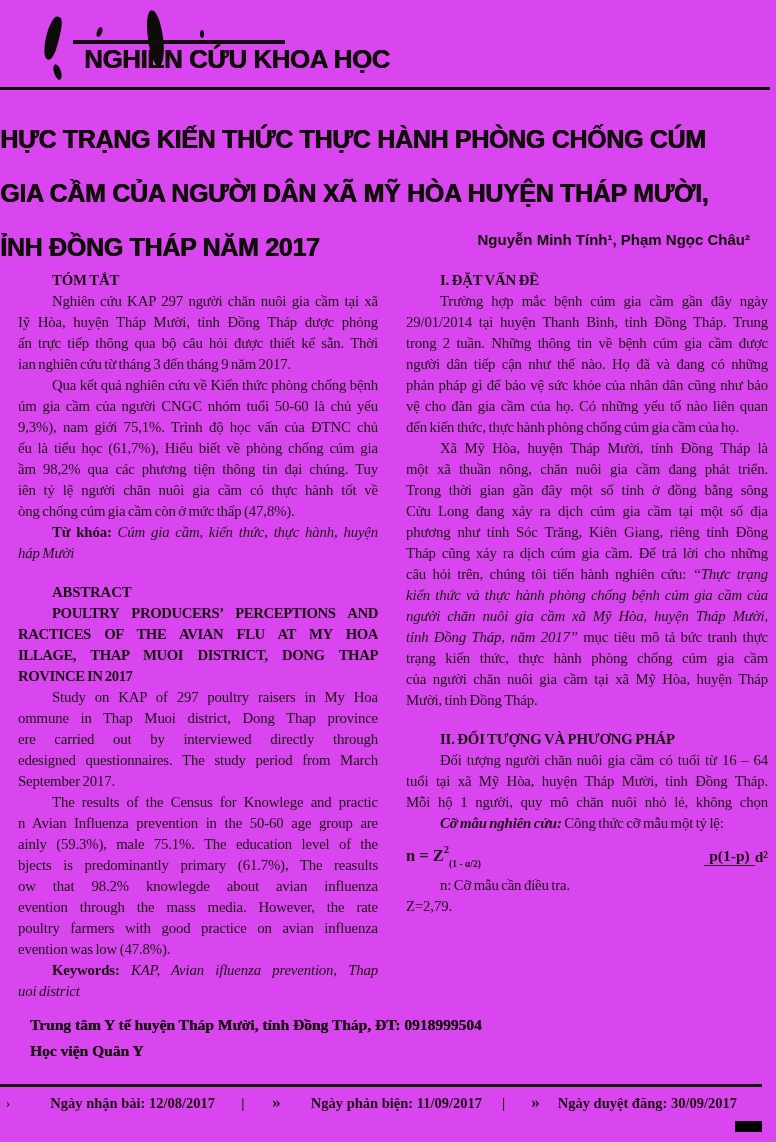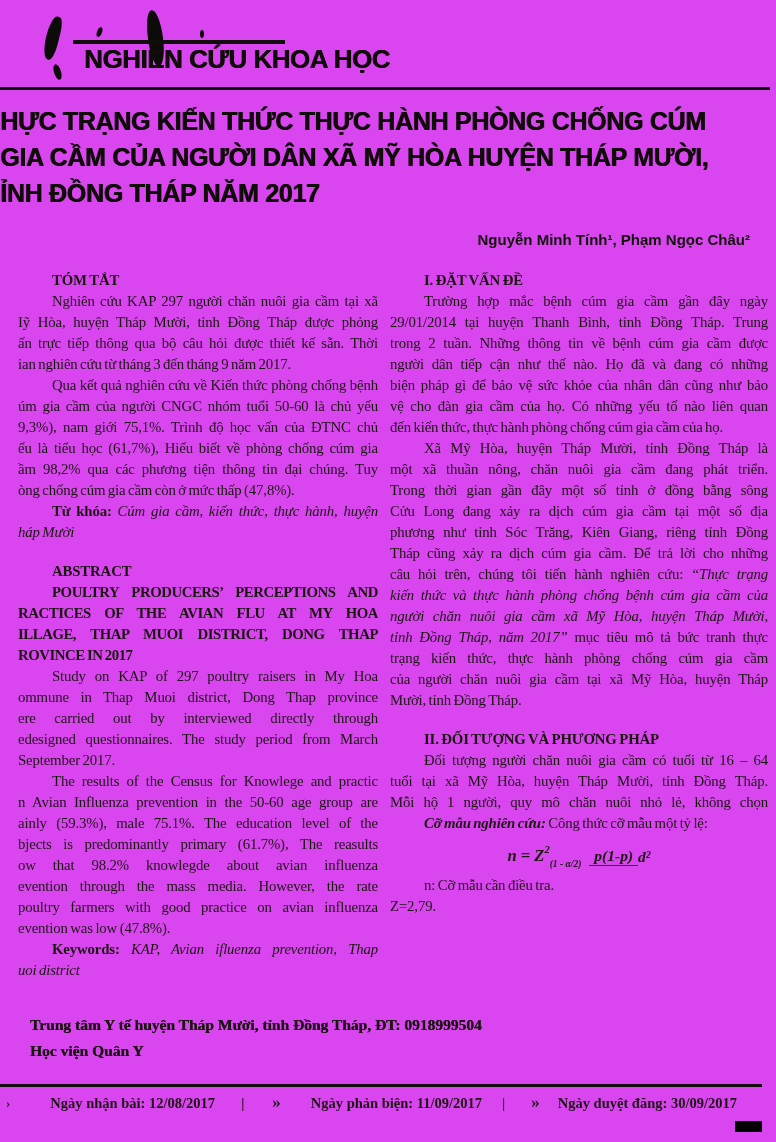--- a/index.html
+++ b/index.html
@@ -15,39 +15,39 @@
   
   .rule-short{position:absolute;left:73px;top:40px;width:212px;height:4px;background:#100d0a;}
   .rule-full{position:absolute;left:0;top:87px;width:770px;height:3px;background:#100d0a;}
   .masthead{position:absolute;left:84px;top:44px;font-family:"Liberation Sans",sans-serif;
             font-weight:bold;font-size:26px;letter-spacing:-0.5px;color:#0f0c09;
             text-shadow:0.6px 0 0 currentColor;white-space:nowrap;}
   
   .title{position:absolute;left:0;top:103px;width:776px;font-family:"Liberation Sans",sans-serif;
          font-weight:bold;font-size:25px;line-height:36px;letter-spacing:-0.3px;color:#0f0c09;
          text-shadow:0.7px 0 0 currentColor;}
-  .title-line{white-space:nowrap;overflow:hidden;max-height:36px;}
+  .title-line{white-space:nowrap;overflow:hidden;max-height:36px;margin-top:18px;}
   .authors{position:absolute;top:231px;right:26px;font-family:"Liberation Sans",sans-serif;
            font-weight:bold;font-size:15px;color:#14100d;}
   
   .columns{position:absolute;left:18px;top:270px;width:750px;display:grid;
-           grid-template-columns:360px 1fr;column-gap:12px;font-size:14.8px;}
+           grid-template-columns:360px 1fr;column-gap:28px;font-size:14.8px;}
   .tline{line-height:21px;max-height:21px;overflow:hidden;text-align:justify;text-align-last:justify;
          letter-spacing:-0.15px;word-spacing:-1px;}
   .tline.last{text-align-last:left;}
   .tline.ind{text-indent:34px;}
   .b{font-weight:bold;}
   .i{font-style:italic;}
   .blk.heading .tline{text-align-last:left;font-weight:bold;}
   [data-name="abstract-heading"]{margin-top:18px;}
   [data-name="section-2-heading"]{margin-top:18px;}
   [data-name="abstract-title"] .tline{letter-spacing:-0.45px;}
   
-  .formula-row{margin:10px 0 6px;display:flex;justify-content:center;align-items:center;
-               gap:8px;font-weight:bold;font-size:16.5px;font-style:italic;}
+  .formula-row{margin:10px 0 6px;display:flex;justify-content:space-between;align-items:center;
+               gap:8px;font-weight:bold;font-size:16.5px;}
   .f-sup{font-size:10.5px;vertical-align:8px;}
   .f-sub{font-size:9.5px;vertical-align:-6px;letter-spacing:0;}
   .frac{display:inline-flex;text-align:center;line-height:1.15;font-size:15.5px;}
   .frac .num{border-bottom:1.6px solid #1b1612;padding:0 5px 1px;}
   .frac .den{padding-top:1px;}
   
   .affiliations{position:absolute;left:30px;top:1012px;font-weight:bold;font-size:15.5px;line-height:26px;
                 text-shadow:0.3px 0 0 currentColor;}
   .rule-footer{position:absolute;left:0;top:1084px;width:762px;height:3px;background:#100d0a;}
   .dates-bar{position:absolute;left:0;top:1093px;width:776px;display:flex;align-items:center;
@@ -94,20 +94,21 @@
           <div class="tline" data-name="text-line"><span data-name="text-run">Iỹ Hòa, huyện Tháp Mười, tỉnh Đồng Tháp được phỏng</span></div>
           <div class="tline" data-name="text-line"><span data-name="text-run">ấn trực tiếp thông qua bộ câu hỏi được thiết kế sẵn. Thời</span></div>
           <div class="tline last" data-name="text-line"><span data-name="text-run">ian nghiên cứu từ tháng 3 đến tháng 9 năm 2017.</span></div>
         </div>
         <div class="blk para" data-name="tom-tat-para-2">
           <div class="tline ind" data-name="text-line"><span data-name="text-run">Qua kết quả nghiên cứu về Kiến thức phòng chống bệnh</span></div>
           <div class="tline" data-name="text-line"><span data-name="text-run">úm gia cầm của người CNGC nhóm tuổi 50-60 là chủ yếu</span></div>
           <div class="tline" data-name="text-line"><span data-name="text-run">9,3%), nam giới 75,1%. Trình độ học vấn của ĐTNC chủ</span></div>
           <div class="tline" data-name="text-line"><span data-name="text-run">ếu là tiểu học (61,7%), Hiểu biết về phòng chống cúm gia</span></div>
           <div class="tline" data-name="text-line"><span data-name="text-run">ầm 98,2% qua các phương tiện thông tin đại chúng. Tuy</span></div>
+          <div class="tline" data-name="text-line"><span data-name="text-run">iên tỷ lệ người chăn nuôi gia cầm có thực hành tốt về</span></div>
           <div class="tline last" data-name="text-line"><span data-name="text-run">òng chống cúm gia cầm còn ở mức thấp (47,8%).</span></div>
         </div>
         <div class="blk para" data-name="keywords-vi">
           <div class="tline ind" data-name="text-line"><span class="b" data-name="text-run">Từ khóa: </span><span class="i" data-name="text-run">Cúm gia cầm, kiến thức, thực hành, huyện</span></div>
           <div class="tline last" data-name="text-line"><span class="i" data-name="text-run">háp Mười</span></div>
         </div>
         <div class="blk heading" data-name="abstract-heading">
           <div class="tline ind last" data-name="text-line"><span class="b" data-name="text-run">ABSTRACT</span></div>
         </div>
         <div class="blk para" data-name="abstract-title">
@@ -141,21 +142,21 @@
     <div class="col col-right" data-name="right-column">
       <div data-name="right-column-top">
           <div class="blk heading" data-name="section-1-heading">
             <div class="tline ind last" data-name="text-line"><span class="b" data-name="text-run">I. ĐẶT VẤN ĐỀ</span></div>
           </div>
           <div class="blk para" data-name="intro-para-1">
             <div class="tline ind" data-name="text-line"><span data-name="text-run">Trường hợp mắc bệnh cúm gia cầm gần đây ngày</span></div>
             <div class="tline" data-name="text-line"><span data-name="text-run">29/01/2014 tại huyện Thanh Bình, tỉnh Đồng Tháp. Trung</span></div>
             <div class="tline" data-name="text-line"><span data-name="text-run">trong 2 tuần. Những thông tin về bệnh cúm gia cầm được</span></div>
             <div class="tline" data-name="text-line"><span data-name="text-run">người dân tiếp cận như thế nào. Họ đã và đang có những</span></div>
-            <div class="tline" data-name="text-line"><span data-name="text-run">biện pháp gì để bảo vệ sức khỏe của nhân dân cũng như bảo</span></div>
+            <div class="tline" data-name="text-line"><span data-name="text-run">phản pháp gì để bảo vệ sức khỏe của nhân dân cũng như bảo</span></div>
             <div class="tline" data-name="text-line"><span data-name="text-run">vệ cho đàn gia cầm của họ. Có những yếu tố nào liên quan</span></div>
             <div class="tline last" data-name="text-line"><span data-name="text-run">đến kiến thức, thực hành phòng chống cúm gia cầm của họ.</span></div>
           </div>
           <div class="blk para" data-name="intro-para-2">
             <div class="tline ind" data-name="text-line"><span data-name="text-run">Xã Mỹ Hòa, huyện Tháp Mười, tỉnh Đồng Tháp là</span></div>
             <div class="tline" data-name="text-line"><span data-name="text-run">một xã thuần nông, chăn nuôi gia cầm đang phát triển.</span></div>
             <div class="tline" data-name="text-line"><span data-name="text-run">Trong thời gian gần đây một số tỉnh ở đồng bằng sông</span></div>
             <div class="tline" data-name="text-line"><span data-name="text-run">Cửu Long đang xảy ra dịch cúm gia cầm tại một số địa</span></div>
             <div class="tline" data-name="text-line"><span data-name="text-run">phương như tỉnh Sóc Trăng, Kiên Giang, riêng tỉnh Đồng</span></div>
             <div class="tline" data-name="text-line"><span data-name="text-run">Tháp cũng xảy ra dịch cúm gia cầm. Để trả lời cho những</span></div>

